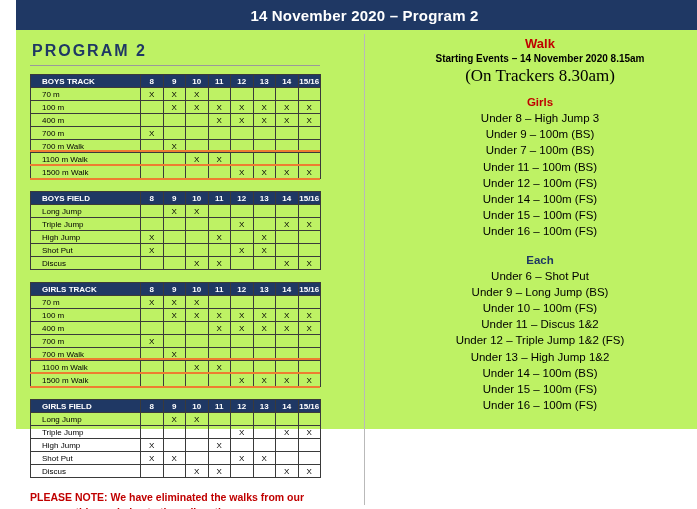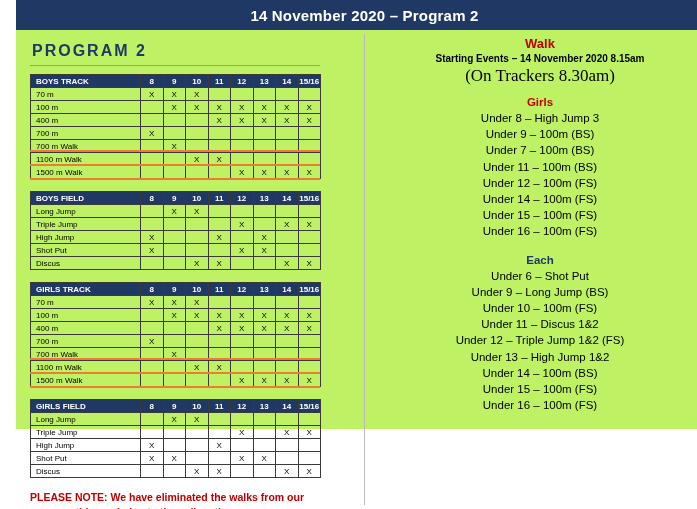--- a/index.html
+++ b/index.html
@@ -80,21 +80,21 @@
     font-weight: normal;
   }
   table.sched th {
     background: #1f3864;
     color: #ffffff;
     font-weight: bold;
     font-size: 8px;
   }
   table.sched th.evt, table.sched td.evt {
     text-align: left;
-    padding-left: 5px;
+    padding-left: 11px;
     width: 110px;
   }
   table.sched col.num { width: 22.5px; }
   .strike-row td {
     position: relative;
     color: #555;
   }
   .strike-wrap {
     position: relative;
   }

